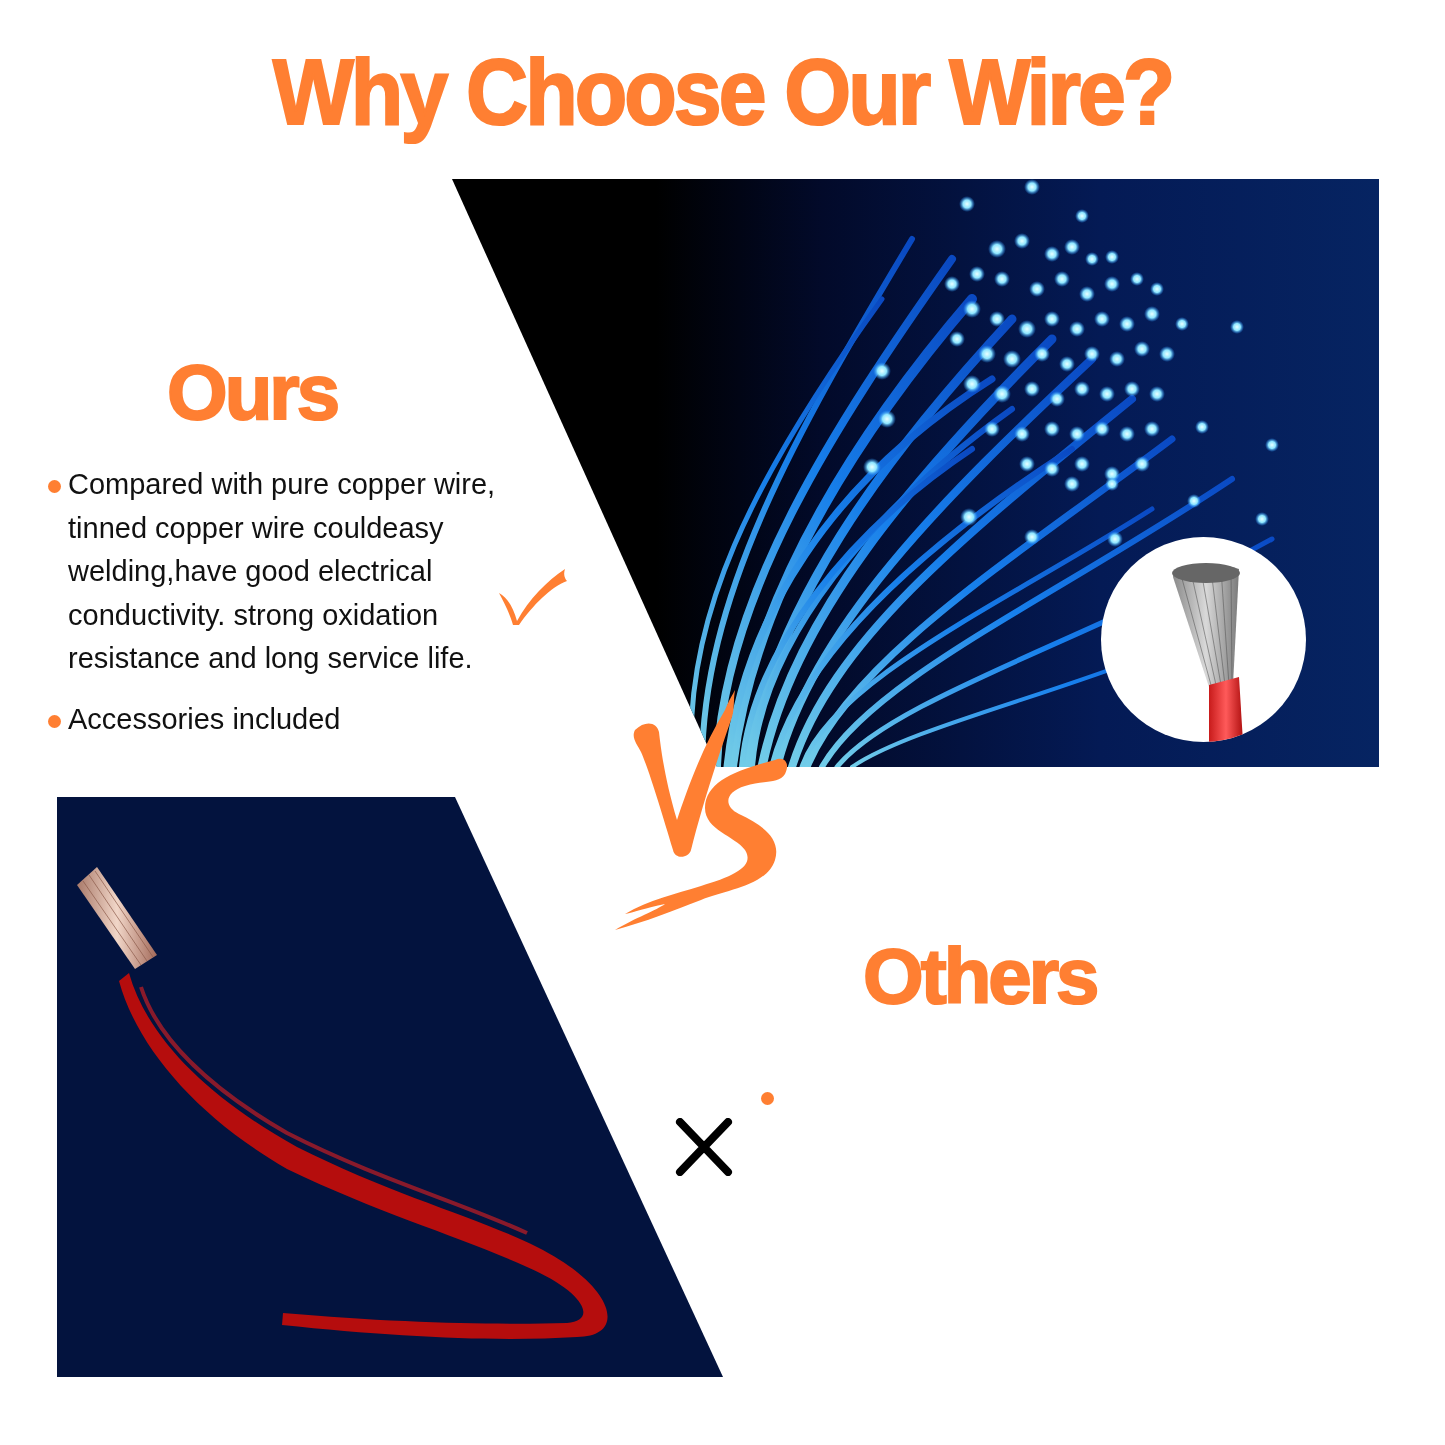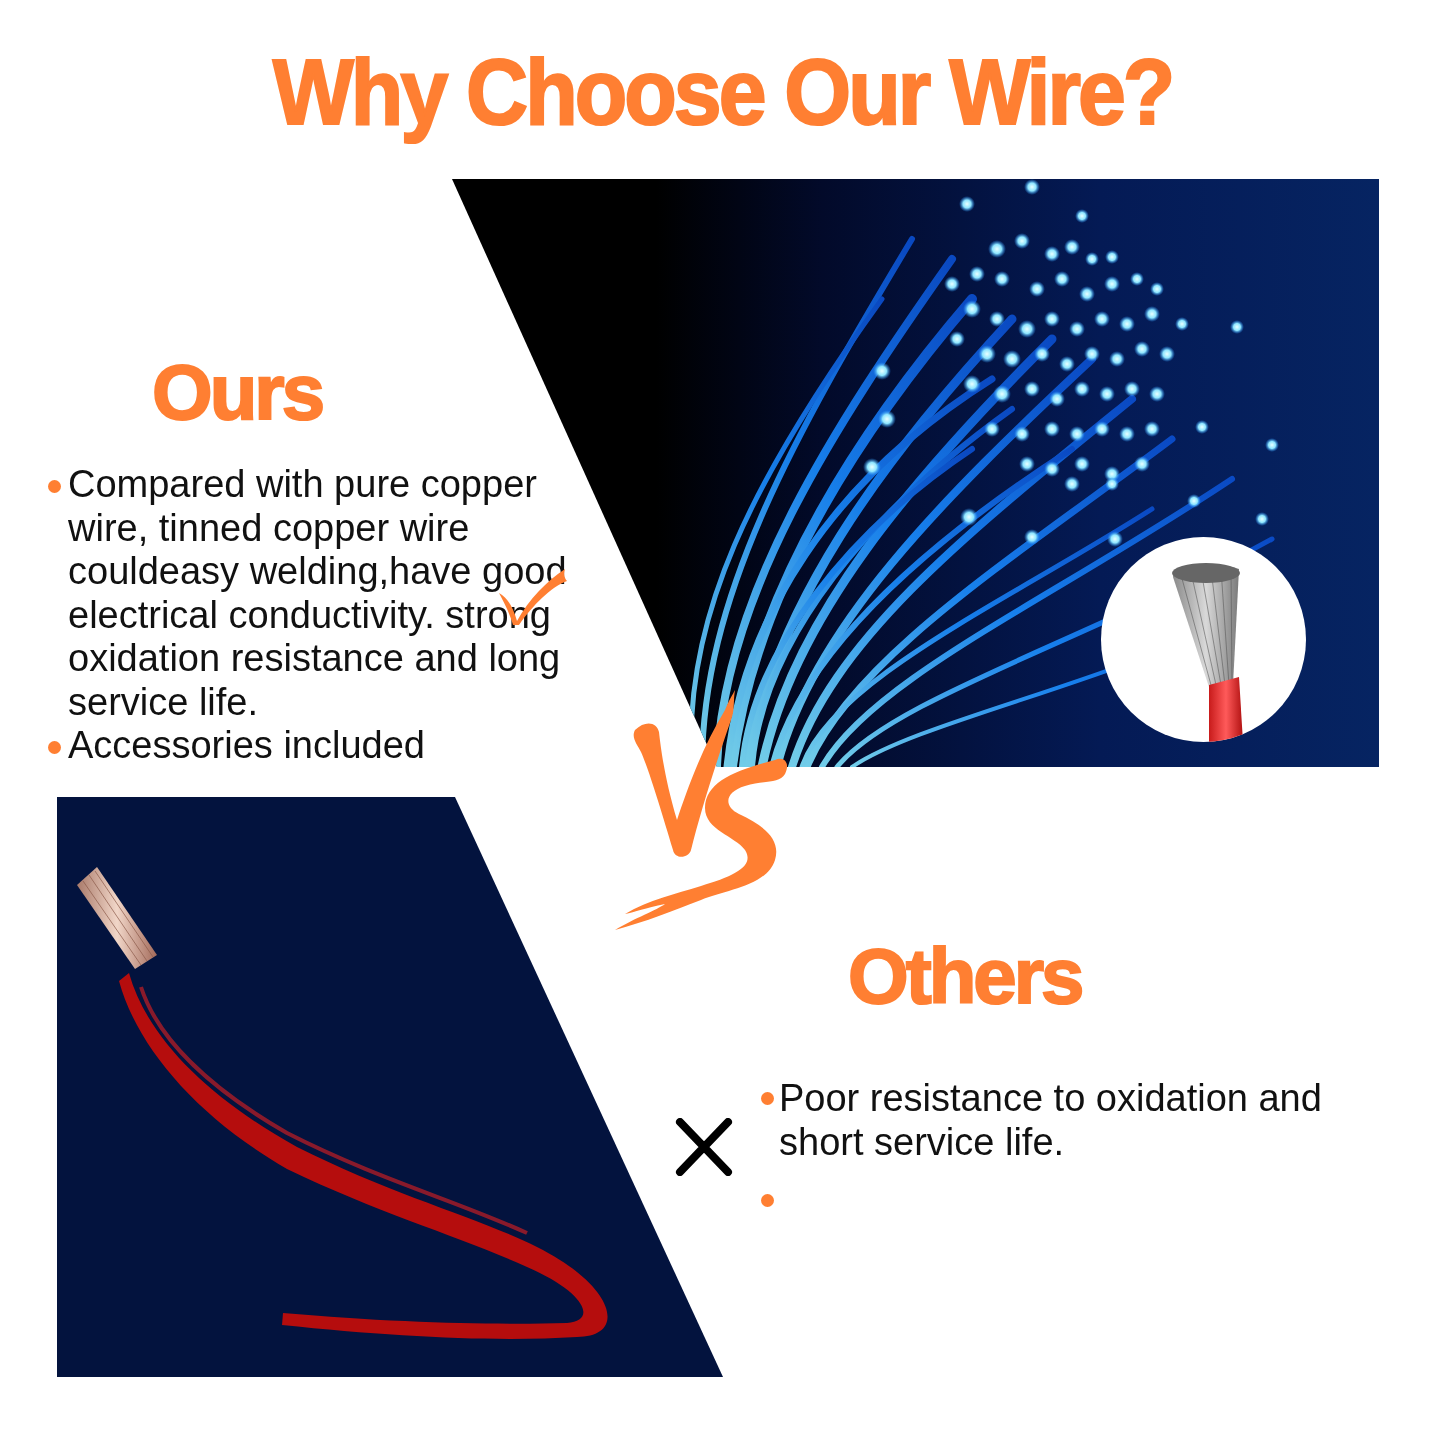--- a/index.html
+++ b/index.html
@@ -10,21 +10,21 @@
     }
     .title {
       position: absolute; left: 0; top: 42px; width: 1445px; text-align: center;
       font-family: "Liberation Sans", sans-serif; font-weight: 900;
       font-size: 86px; letter-spacing: -3px; color: #ff7f32;
       transform: scaleY(1.08); line-height: 100px;
       -webkit-text-stroke: 2px #ff7f32;
     }
     .heading {
       position: absolute; font-weight: 900; color: #ff7f32;
-      font-size: 78px; letter-spacing: -3px; line-height: 80px;
+      font-size: 78px; letter-spacing: -3px; line-height: 80px; margin-left: 15px;
       -webkit-text-stroke: 2px #ff7f32;
     }
     .heading.ours { left: 152px; top: 352px; }
     .heading.others { left: 848px; top: 936px; }
 
     
     .fiber-panel {
       position: absolute; left: 452px; top: 179px; width: 927px; height: 588px;
       clip-path: polygon(0 0, 100% 0, 100% 100%, 265px 100%);
       background: linear-gradient(90deg, #000000 0%, #000000 22%, #020a2a 40%, #041a55 70%, #062462 100%);
@@ -40,30 +40,30 @@
     
     .wire-panel {
       position: absolute; left: 57px; top: 797px; width: 666px; height: 580px;
       background: #03133e;
       clip-path: polygon(0 0, 398px 0, 666px 100%, 0 100%);
       overflow: hidden;
     }
 
     .bullets {
       position: absolute; margin: 0; padding: 0; list-style: none;
-      color: #111111; font-size: 38px; line-height: 43.5px;
+      color: #111111; font-size: 29px; line-height: 43.5px;
     }
     .bullets li { position: relative; padding-left: 0; }
     .bullets .dot {
       position: absolute; width: 13px; height: 13px; border-radius: 50%;
       background: #ff7f32;
     }
     .ours-list { left: 68px; top: 463px; width: 500px; }
     .ours-list .dot { left: -20px; top: 17px; }
-    .ours-list li + li { margin-top: 0; }
+    .ours-list li + li { margin-top: 17px; }
     .others-list { left: 779px; top: 1077px; width: 560px; }
     .others-list .dot { left: -18px; top: 15px; }
     .others-list li + li { margin-top: 15px; }
 
     .check-icon { position: absolute; left: 495px; top: 565px; }
     .x-icon { position: absolute; left: 674px; top: 1118px; }
     .vs-logo { position: absolute; left: 605px; top: 690px; }
   </style>
 </head>
 <body>
@@ -251,18 +251,14 @@
 
 <svg class="x-icon" width="60" height="58" viewBox="0 0 60 58">
   <path d="M6 4 L 54 54 M 54 4 L 6 54" stroke="#000000" stroke-width="8" stroke-linecap="round"></path>
 </svg>
 
 <div class="heading others">Others</div>
 
 <ul class="bullets others-list">
   <li>
     <span class="dot"></span>
-    <span>Poor resistance to oxidation and short service life.</span>
-  </li>
-  <li>
-    <span class="dot"></span>
   </li>
 </ul>
 
 </body></html>

